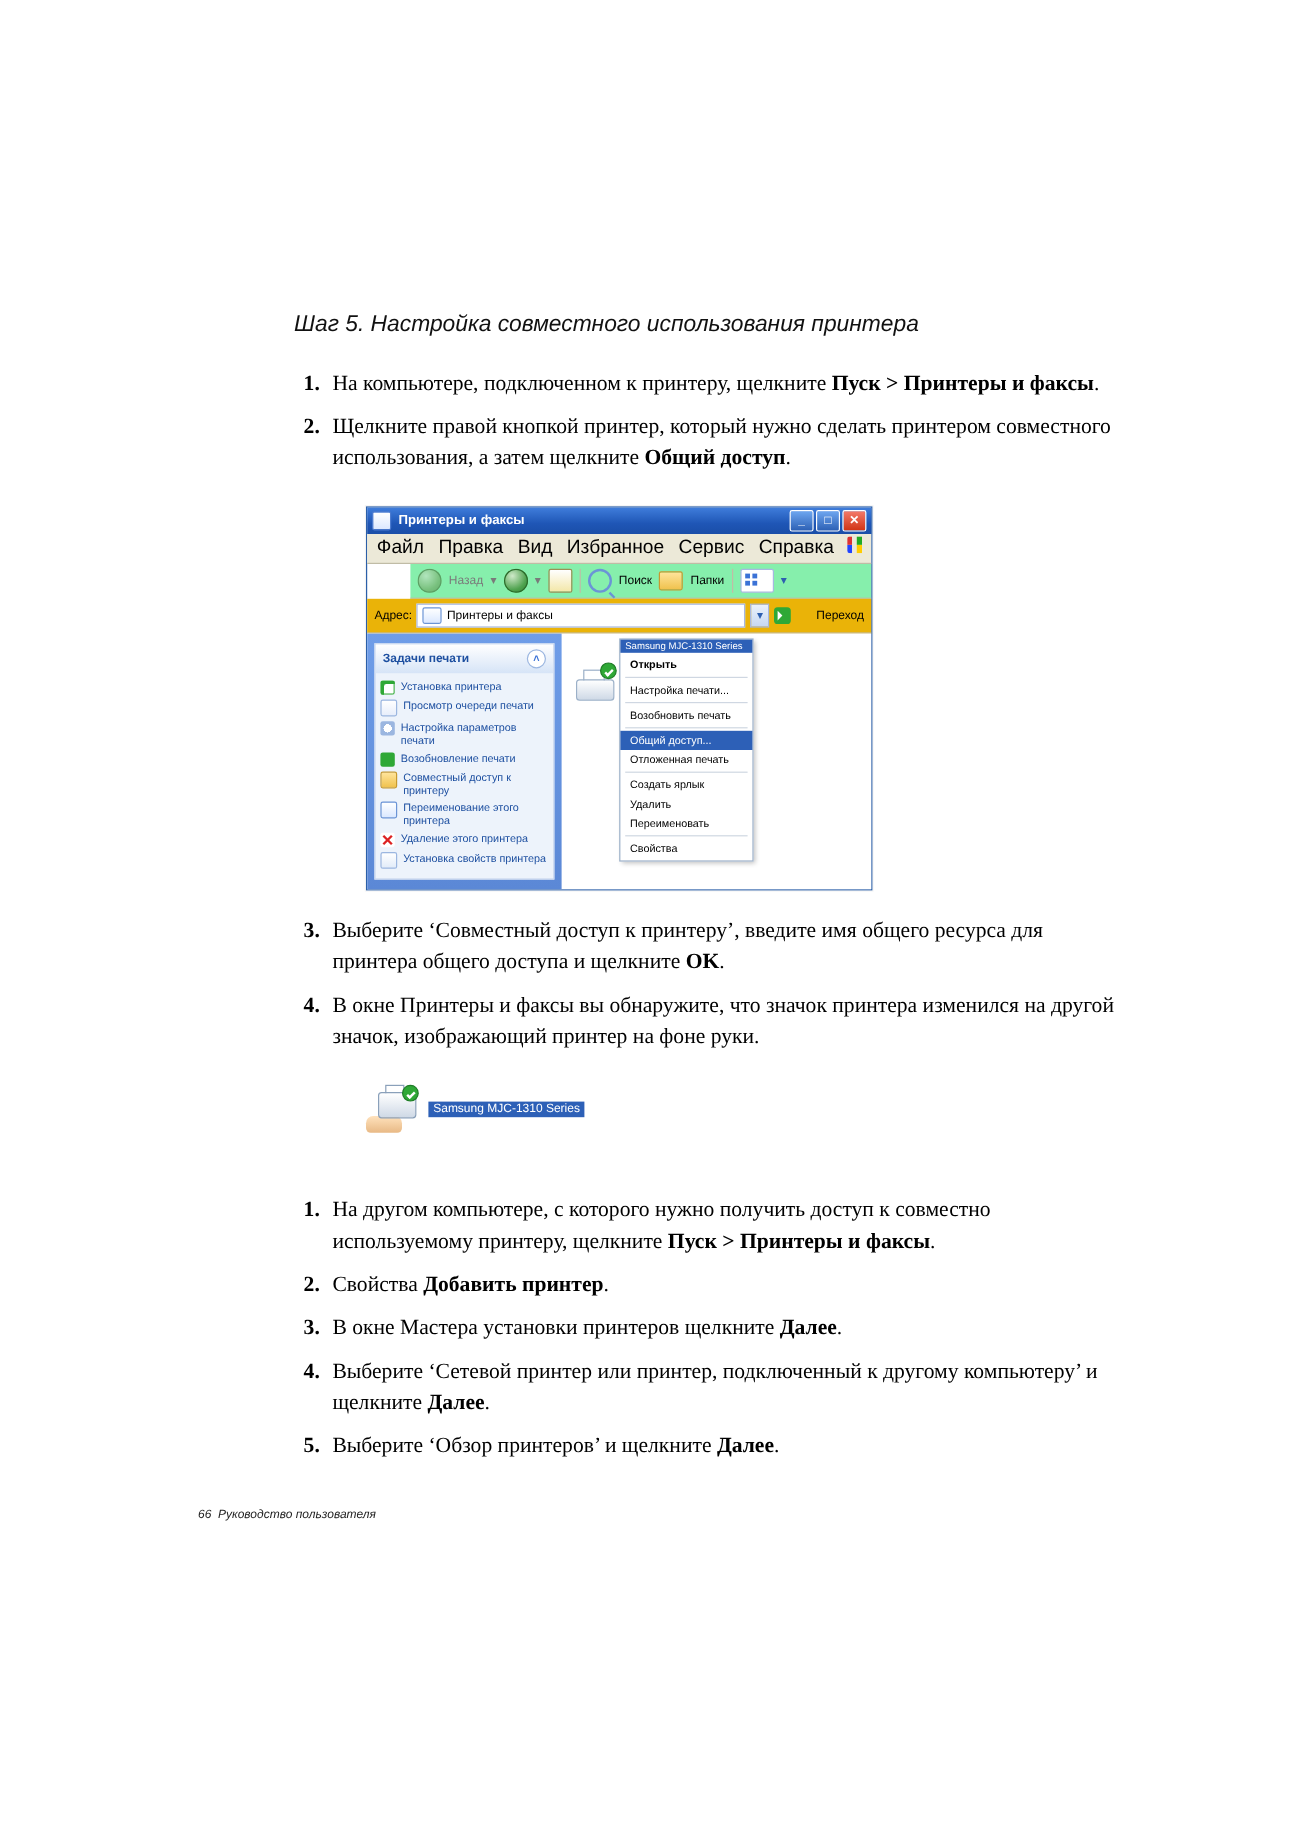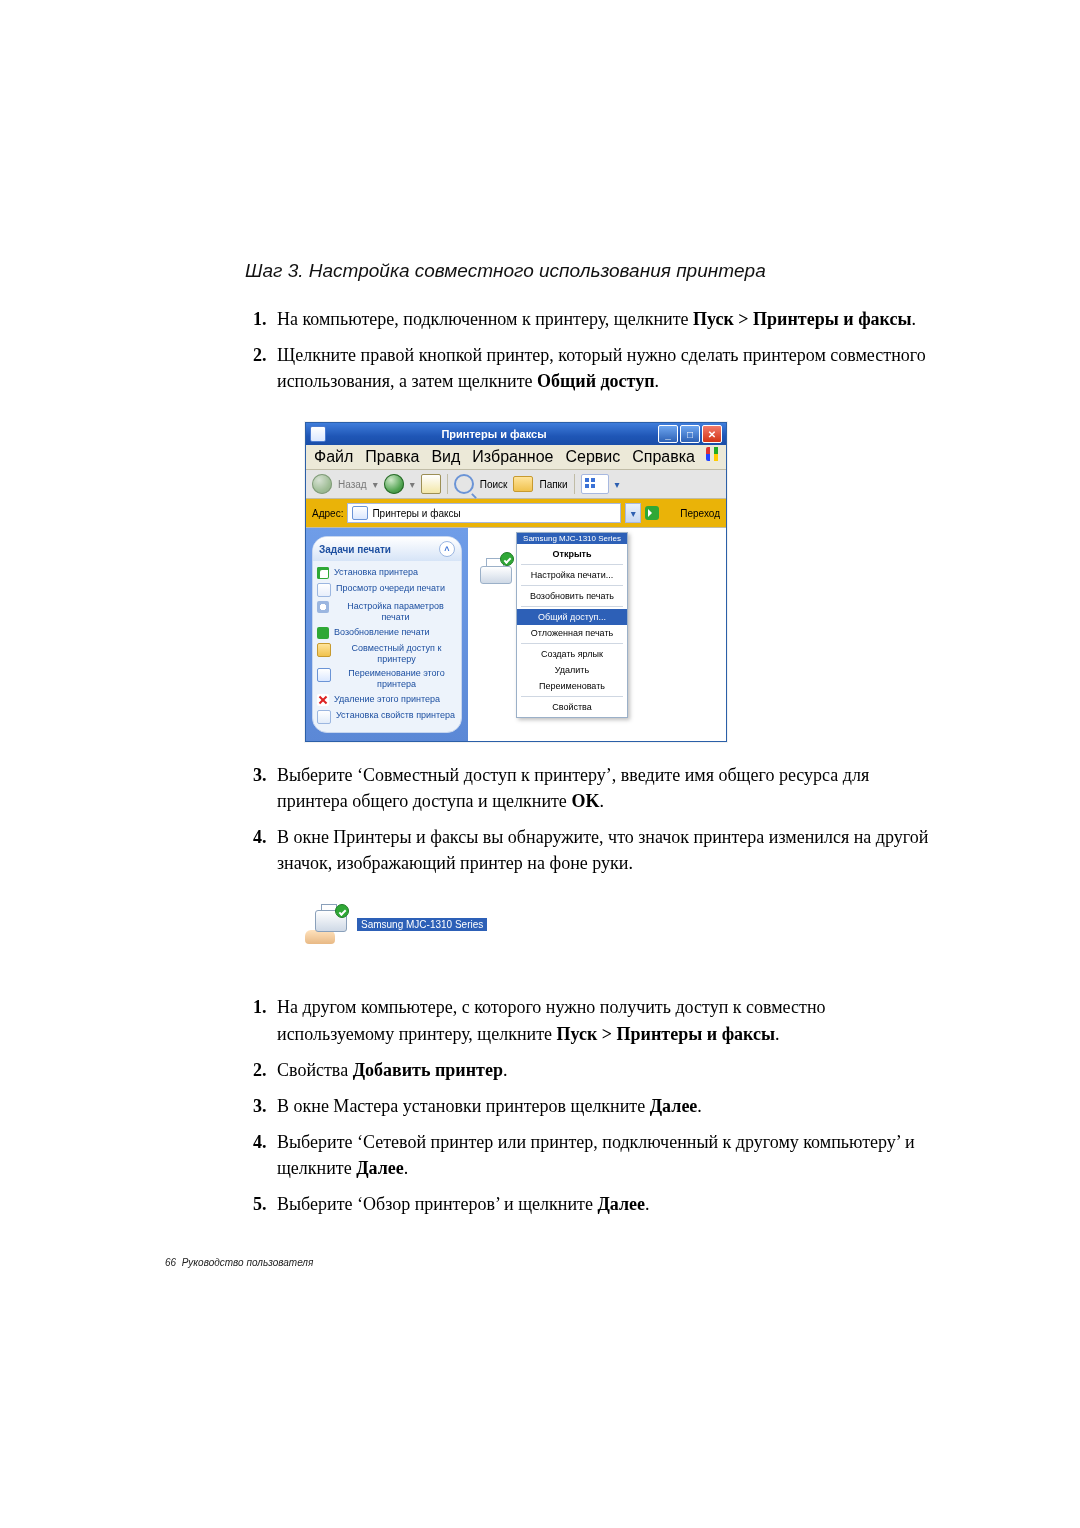--- a/index.html
+++ b/index.html
@@ -39,21 +39,20 @@
 
   
   .xp-window {
     width: 420px;
     margin: 10px 0 20px 60px;
     border: 1px solid #2b5fa8;
     font-family: Tahoma, Arial, sans-serif;
     font-size: 10px;
     background: #fff;
     box-shadow: 0 0 0 1px rgba(0,0,0,0.05);
-    text-align: center;
   }
   .titlebar {
     height: 22px;
     background: linear-gradient(#3f7ddb,#1f56b6 60%,#1a4ea8);
     color: #fff;
     display: flex;
     align-items: center;
     padding: 0 4px;
     font-weight: bold;
     font-size: 11px;
@@ -93,27 +92,28 @@
     width: 16px; height: 14px;
     background:
       linear-gradient(90deg,#d33 0 50%, transparent 50%) 0 0/8px 7px no-repeat,
       linear-gradient(90deg,#2a2 0 50%, transparent 50%) 8px 0/8px 7px no-repeat,
       linear-gradient(90deg,#24f 0 50%, transparent 50%) 0 7px/8px 7px no-repeat,
       linear-gradient(90deg,#fc0 0 50%, transparent 50%) 8px 7px/8px 7px no-repeat;
     border-radius: 2px;
   }
 
   .toolbar {
-    background: #e5e5e5;
+    background: #86efac;
     display: flex;
     align-items: center;
     gap: 6px;
     padding: 4px 6px;
     border-bottom: 1px solid #c0bca6;
     font-size: 10px;
+    margin-left: 36px;
   }
   .tbtn {
     display: inline-flex; align-items: center; gap: 3px;
     color: #7a7a7a;
   }
   .circ {
     width: 20px; height: 20px; border-radius: 50%;
     display: inline-block;
   }
   .circ.back { background: radial-gradient(circle at 35% 30%,#cfe0c9,#6fa25f 60%,#4e7d40); box-shadow: inset 0 0 0 1px #3f6a33; opacity:.6;}
@@ -149,21 +149,21 @@
   .body-area{
     display:flex;min-height:180px;
     background:#fff;
   }
   .tasks-pane{
     width:150px;
     background:linear-gradient(#6f9de8,#5b88d6);
     padding:8px 6px;
   }
   .tasks-box{
-    background:#edf3fb;border:1px solid #c7d6ef;border-radius:15px;
+    background:#edf3fb;border:1px solid #c7d6ef;border-radius:0;
     overflow:hidden;
   }
   .tasks-head{
     background:linear-gradient(#ffffff,#d6e4f7);color:#1d4fa0;
     font-weight:bold;padding:4px 6px;font-size:10px;
     display:flex;justify-content:space-between;align-items:center;
   }
   .tasks-head .coll{
     width:14px;height:14px;border:1px solid #9bb6e0;border-radius:50%;
     background:#fff;display:flex;align-items:center;justify-content:center;color:#3b72d6;font-size:9px;
@@ -222,21 +222,21 @@
     color:#222;
     margin-top: 40px;
     margin-left: -80px;
   }
 </style>
 </head>
 <body>
 
 <div class="page">
 
-  <div class="step-heading">Шаг 3. Настройка совместного использования принтера</div>
+  <div class="step-heading">Шаг 5. Настройка совместного использования принтера</div>
 
   <ol class="steps">
     <li>
       <span>На компьютере, подключенном к принтеру, щелкните </span><span class="b">Пуск &gt; Принтеры и факсы</span><span>.</span>
     </li>
     <li>
       <span>Щелкните правой кнопкой принтер, который нужно сделать принтером совместного использования, а затем щелкните </span><span class="b">Общий доступ</span><span>.</span>
     </li>
   </ol>
 

